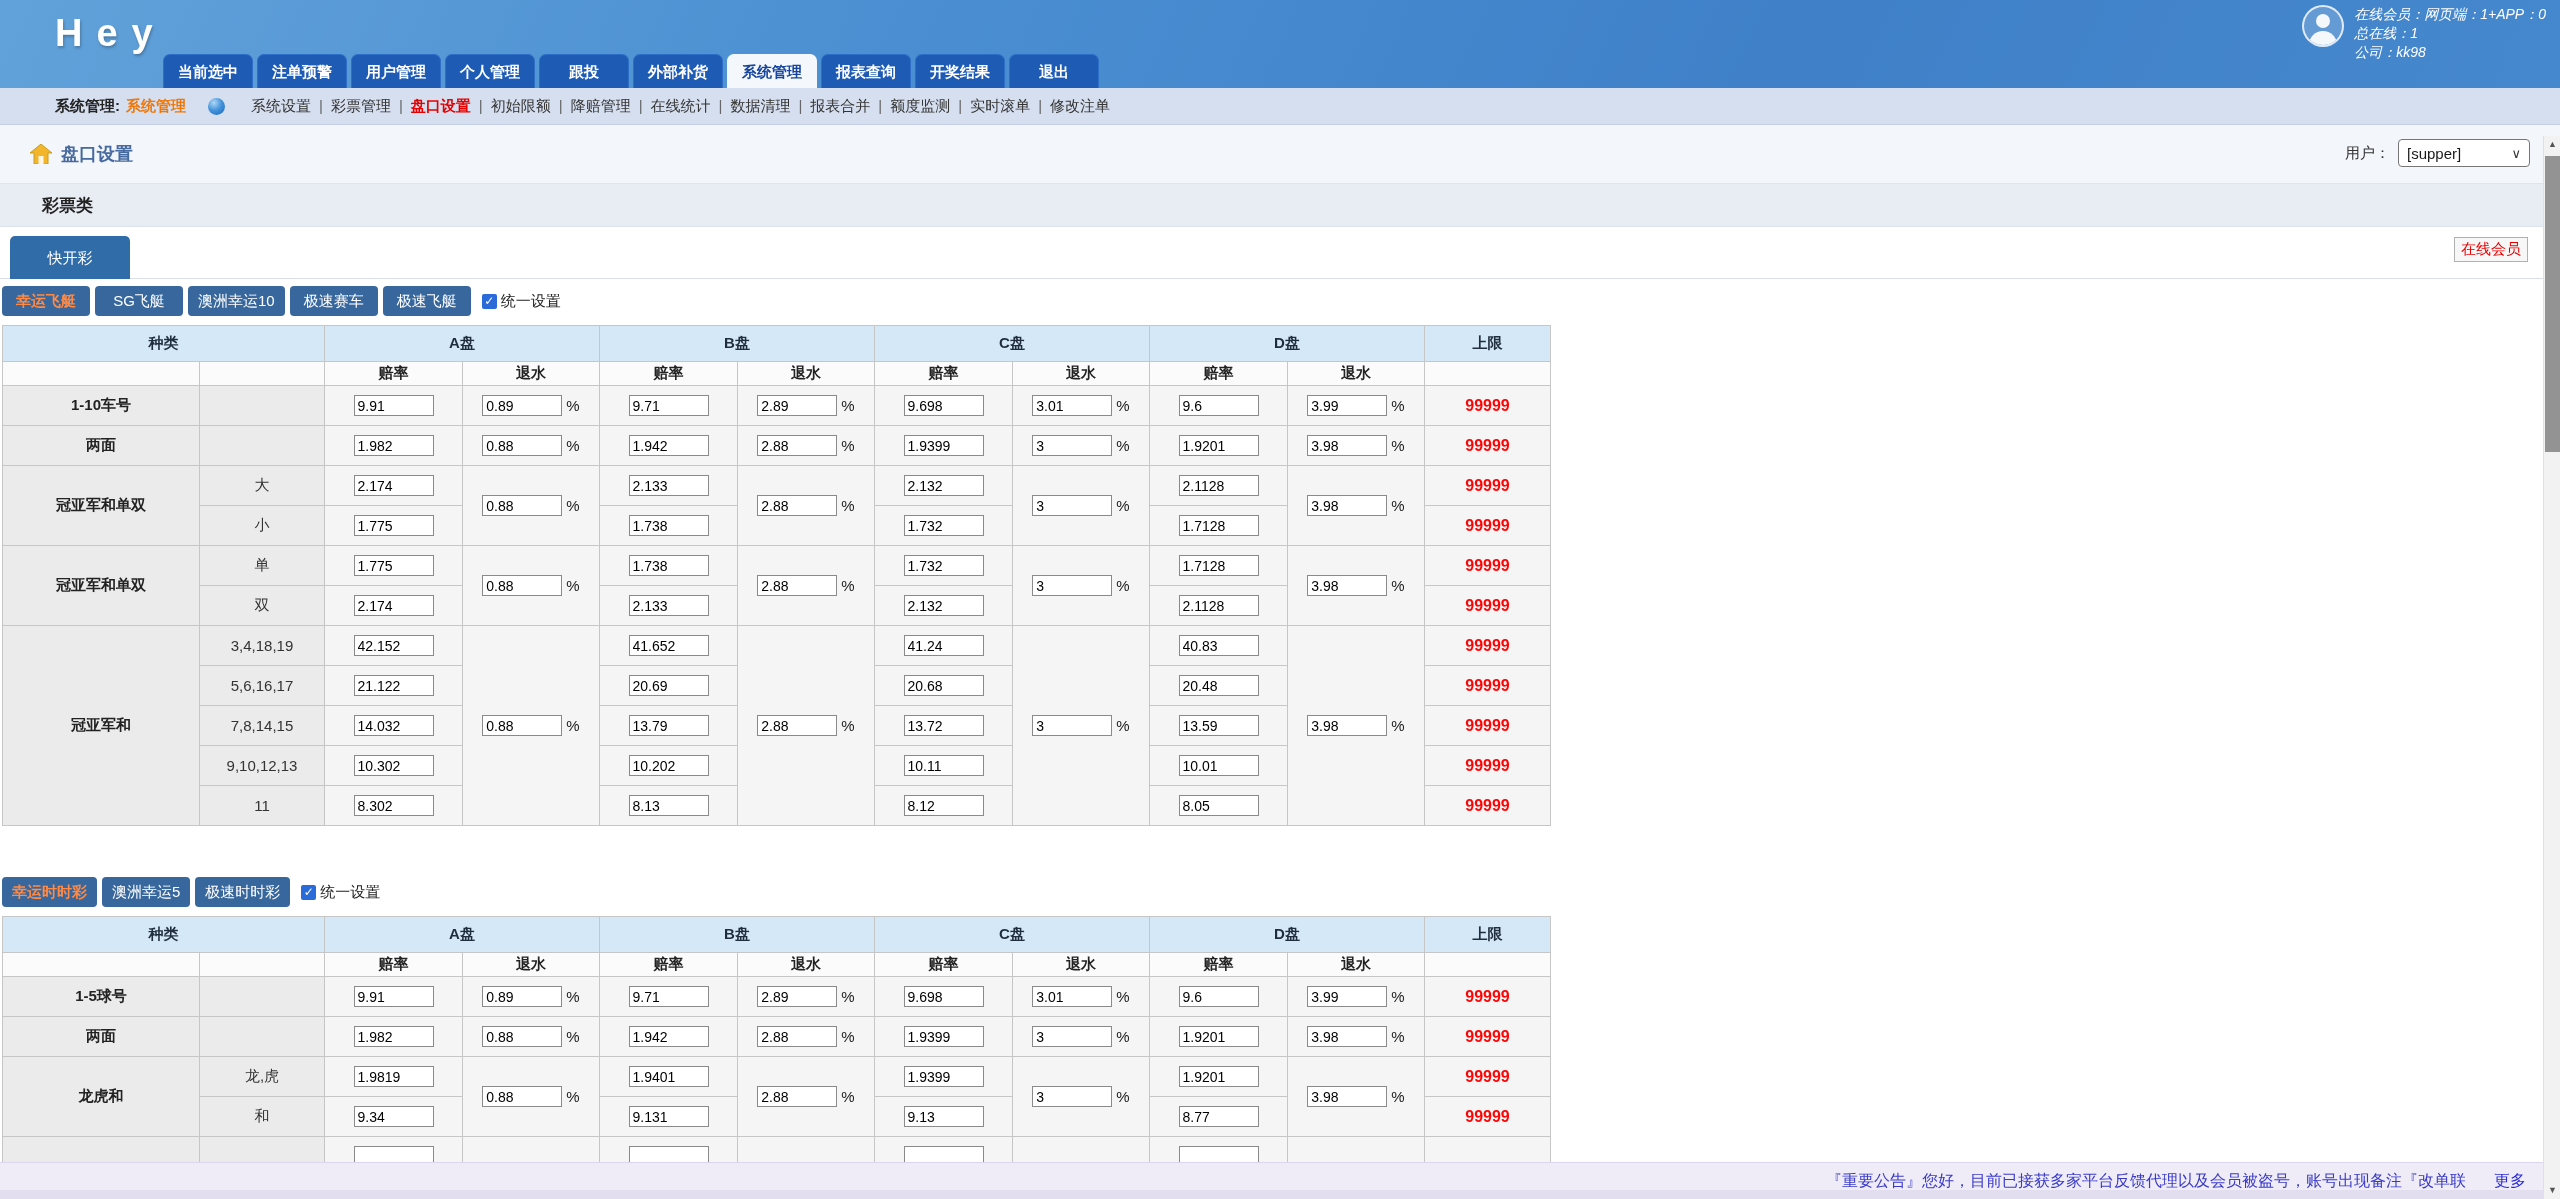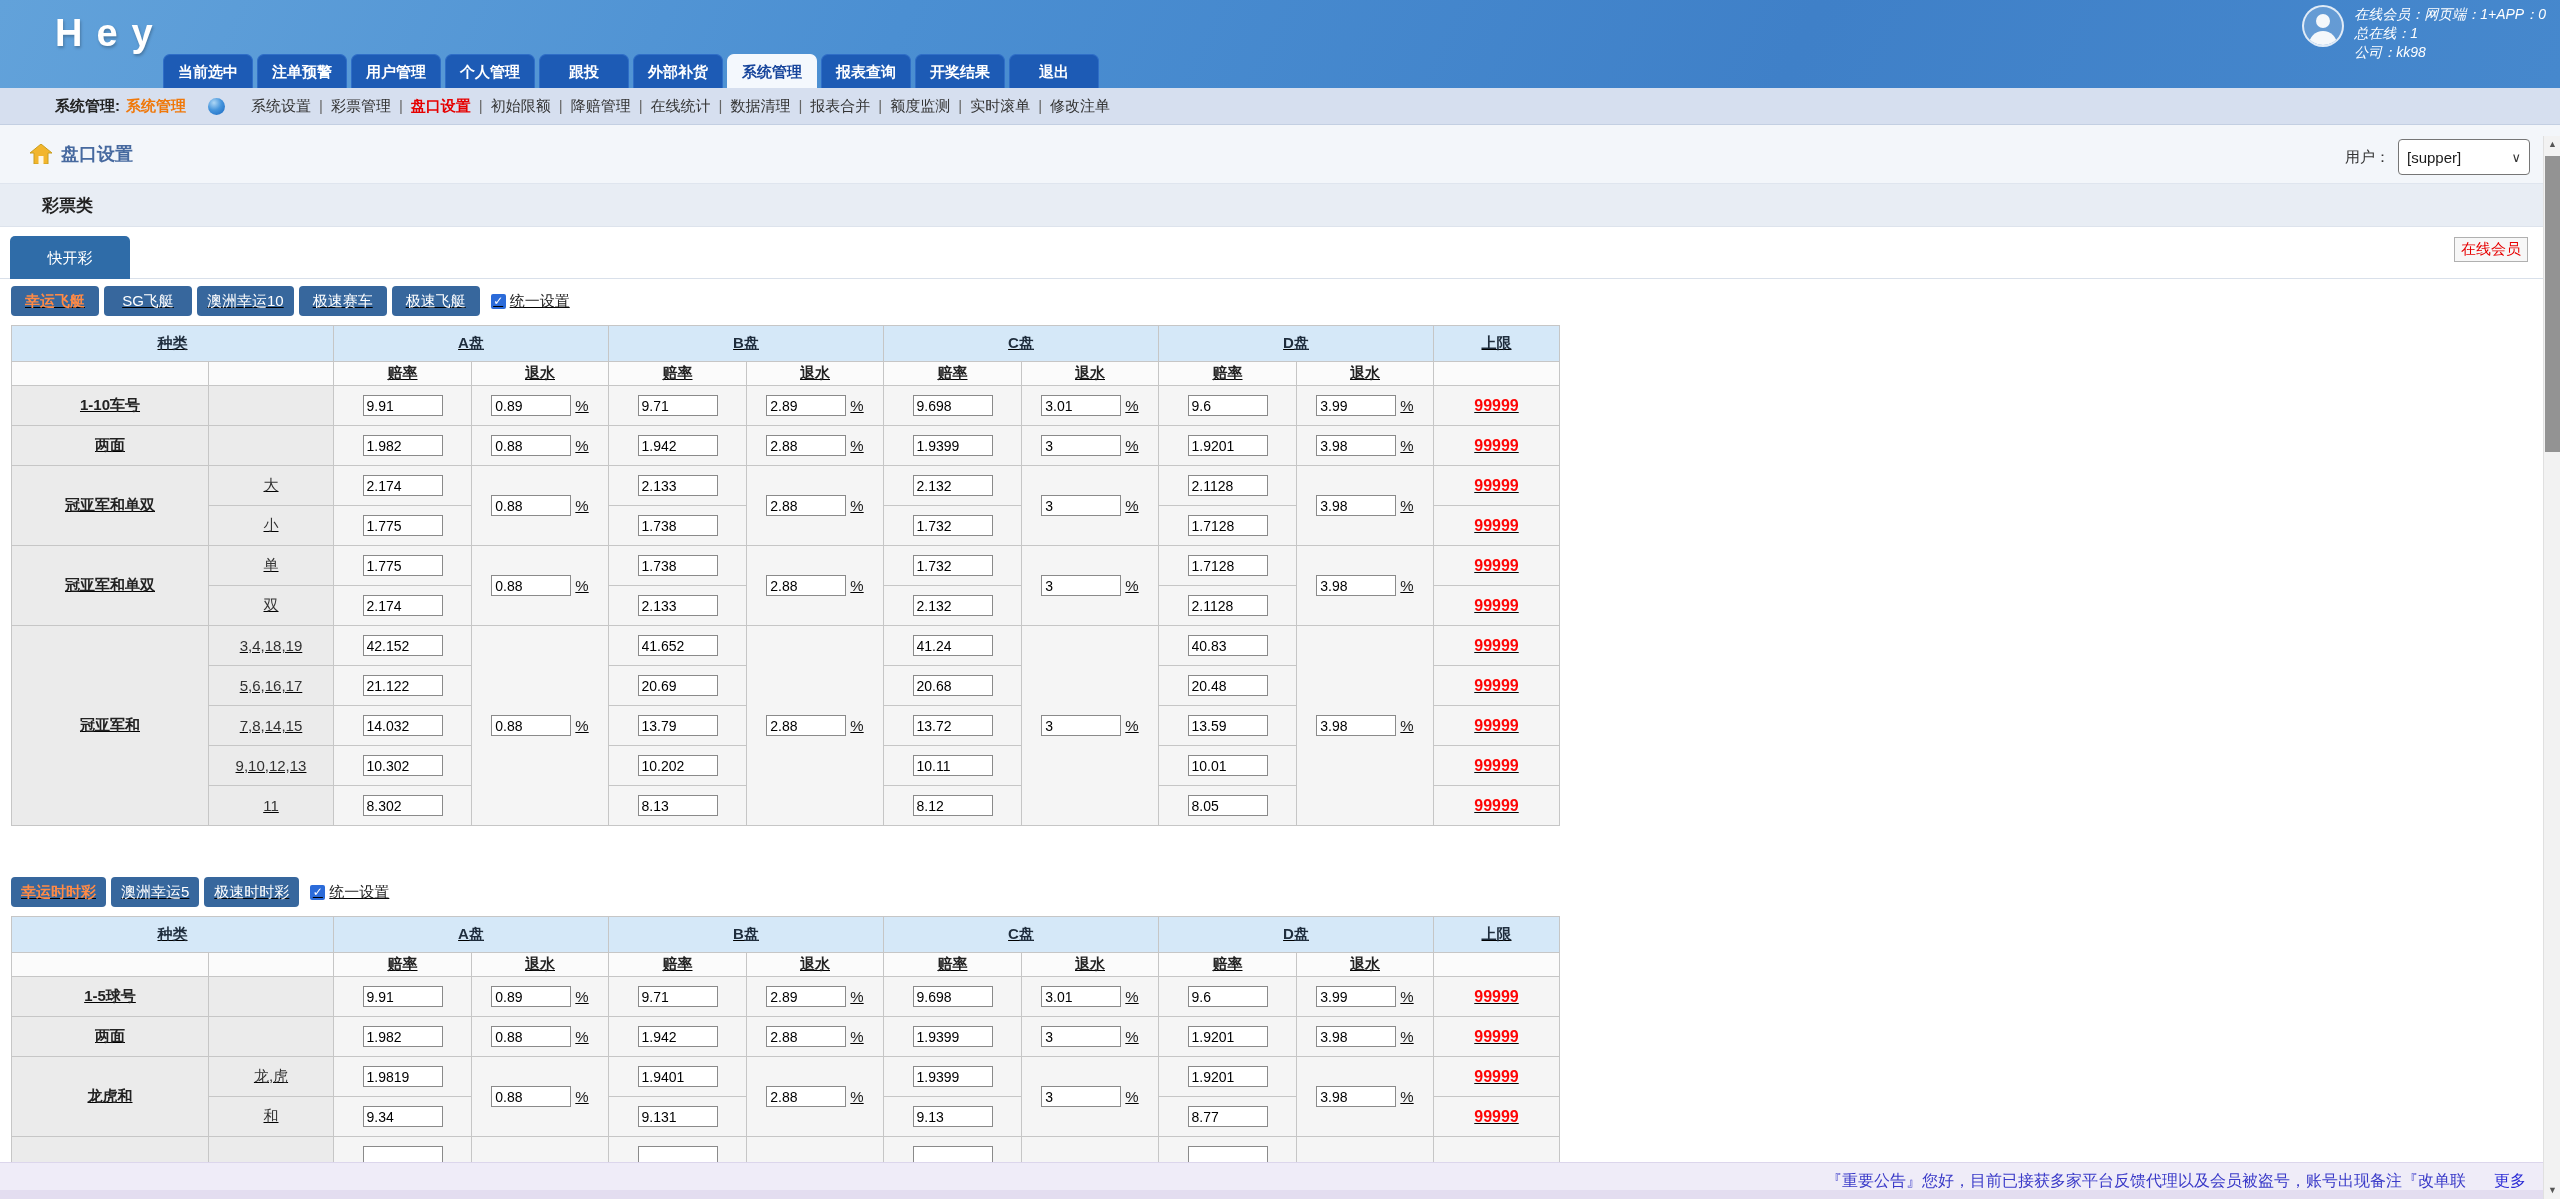--- a/index.html
+++ b/index.html
@@ -38,36 +38,36 @@
   .sm-link.active { color:#e60000; font-weight:bold; }
   .sep { color:#666; }
 
   
   .breadcrumb-row { position:relative; height:59px; background:#f3f6fa; border-bottom:1px solid #dfe5ee;
     display:flex; align-items:center; padding-left:30px; }
   .home { margin-right:9px; display:inline-flex; }
   .bc-title { color:#46699f; font-weight:bold; font-size:18px; }
   .user-select-wrap { position:absolute; right:30px; top:14px; display:flex; align-items:center;
     font-size:15px; color:#333; gap:8px; }
-  .select { width:132px; height:36px; background:#fff; border:1px solid #767676; border-radius:4px;
+  .select { width:132px; height:28px; background:#fff; border:1px solid #767676; border-radius:4px;
     display:flex; align-items:center; justify-content:space-between; padding:0 8px; cursor:pointer;
     color:#1a1a1a; font-size:15px; }
   .chev { font-size:13px; color:#333; }
 
   
   .section-band { height:43px; background:#e8edf4; border-bottom:1px solid #dde3ec;
     display:flex; align-items:center; padding-left:42px; font-size:17px; font-weight:bold; color:#222; }
   .cat-row { position:relative; height:52px; background:#fff; border-bottom:1px solid #d9e0ea; }
   .cat-tab { position:absolute; left:10px; top:9px; width:120px; height:43px; line-height:43px;
     background:#2f6ca8; color:#fff; font-size:15px; text-align:center; border-radius:5px 5px 0 0; cursor:pointer; }
   .quick-btn { position:absolute; right:32px; top:10px; color:#e60000; font-size:15px;
     border:1px solid #b0b0b0; background:#f7f7f7; padding:2px 6px; cursor:pointer; }
 
   
-  #sections { margin-left:11px;text-decoration:underline; }
+  #sections { margin-left:2px; }
   .section + .section { margin-top:44px; }
   .game-tabs { display:flex; align-items:center; gap:5px; height:40px; padding-top:4px; }
   .game-tab { min-width:88px; padding:0 10px; height:30px; line-height:30px; text-align:center;
     background:#37679d; color:#fff; font-size:15px; border-radius:4px; cursor:pointer; }
   .game-tab.active { color:#ff8a45; font-weight:bold; }
   .unify { display:flex; align-items:center; margin-left:6px; cursor:pointer; }
   .cb { width:15px; height:15px; background:#2b6bd9; border-radius:2px; color:#fff; font-size:12px;
     line-height:15px; text-align:center; display:inline-block; }
   .unify-label { font-size:15px; color:#222; margin-left:4px; }
 

